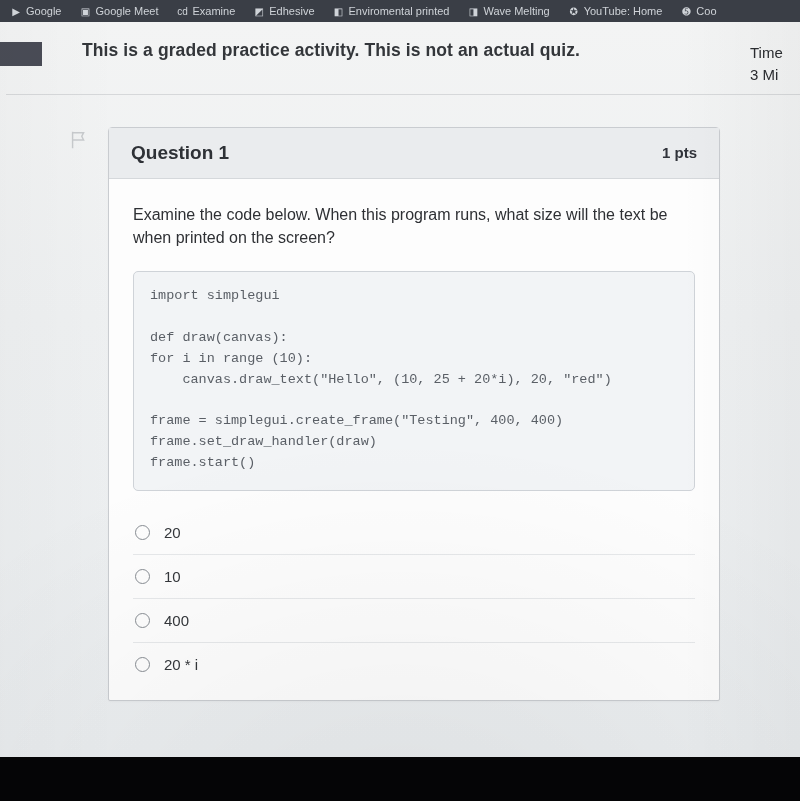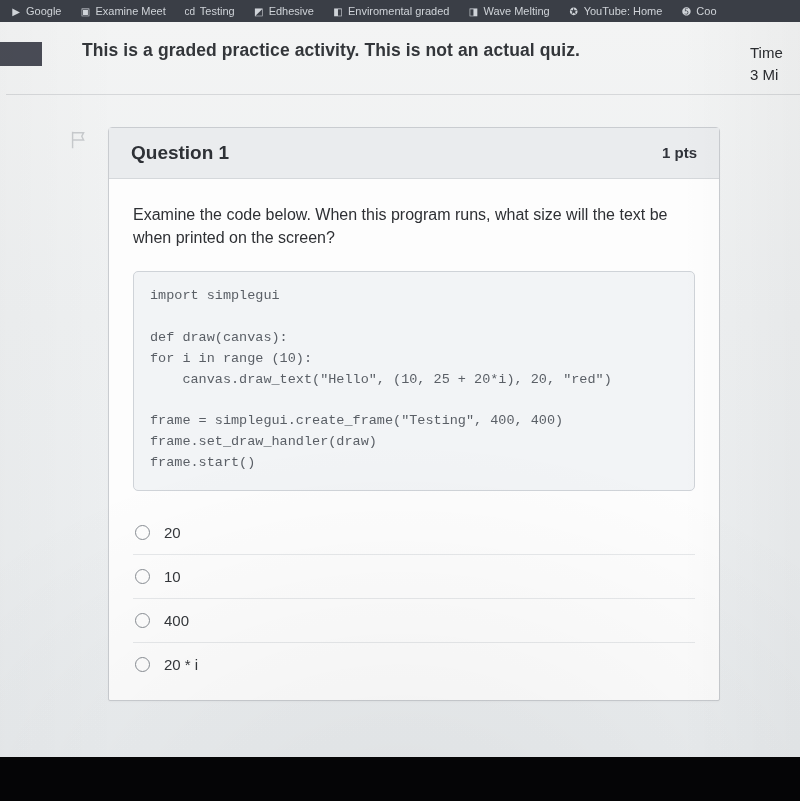--- a/index.html
+++ b/index.html
@@ -146,33 +146,33 @@
 </head>
 <body>
 
 <div class="browser-bar">
   <span class="bm">
       <span class="fav">▶</span>
       <span>Google</span>
     </span>
   <span class="bm">
       <span class="fav">▣</span>
-      <span>Examine Meet</span>
+      <span>Google Meet</span>
     </span>
   <span class="bm">
       <span class="fav">cd</span>
-      <span>Testing</span>
+      <span>Examine</span>
     </span>
   <span class="bm">
       <span class="fav">◩</span>
       <span>Edhesive</span>
     </span>
   <span class="bm">
       <span class="fav">◧</span>
-      <span>Enviromental graded</span>
+      <span>Enviromental printed</span>
     </span>
   <span class="bm">
       <span class="fav">◨</span>
       <span>Wave Melting</span>
     </span>
   <span class="bm">
       <span class="fav">✪</span>
       <span>YouTube: Home</span>
     </span>
   <span class="bm">

